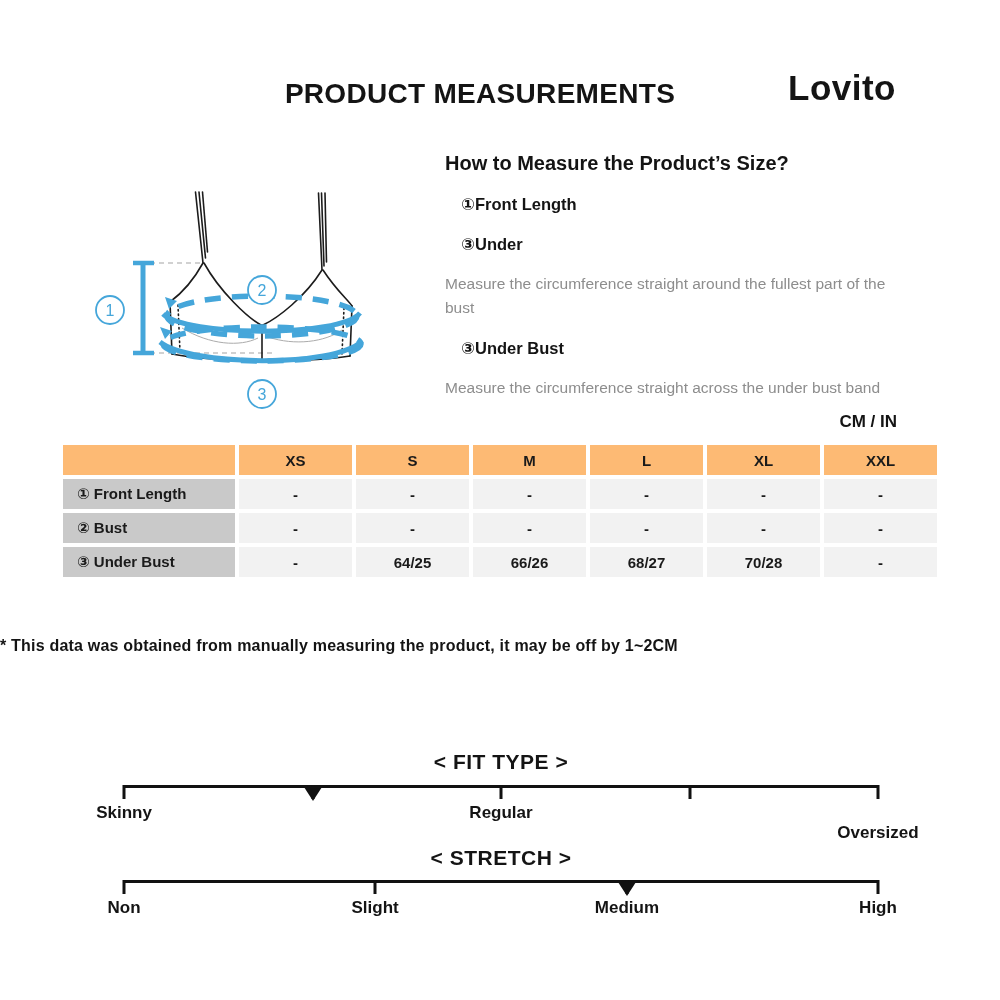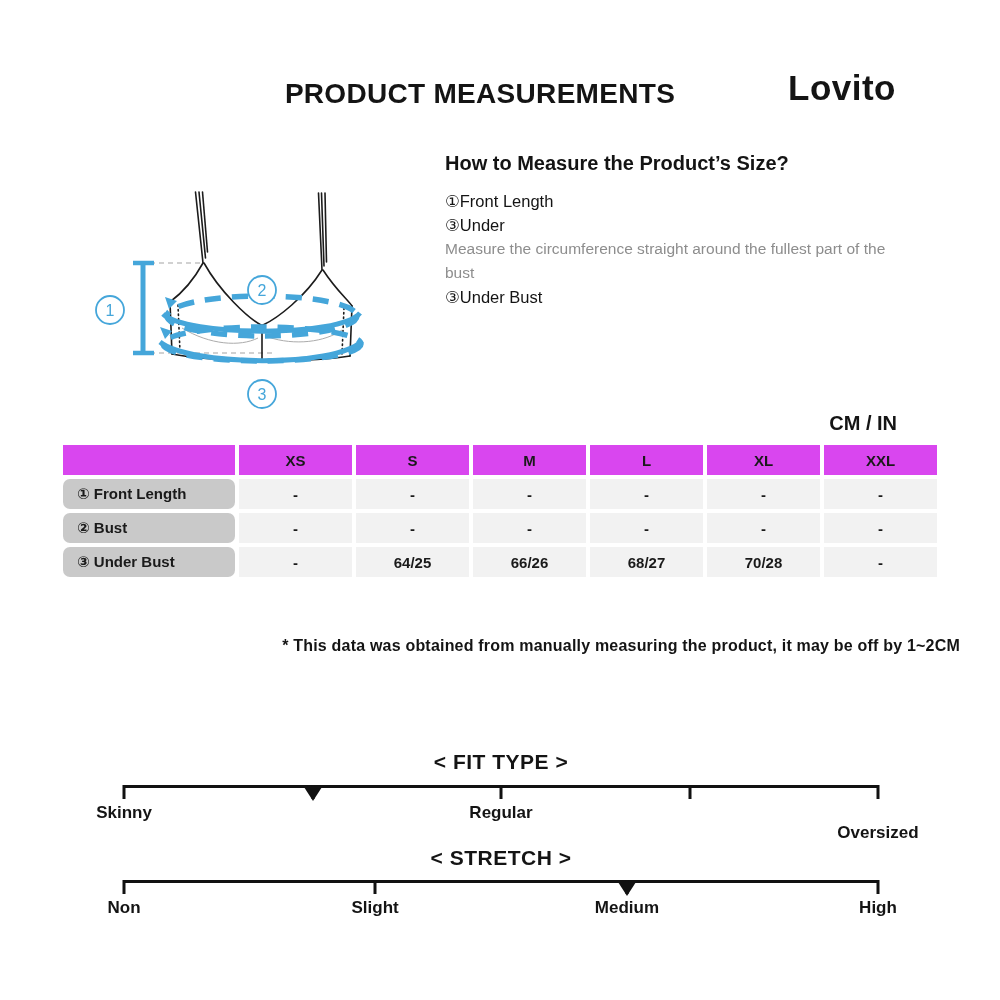--- a/index.html
+++ b/index.html
@@ -7,38 +7,38 @@
         font-family:"Liberation Sans","DejaVu Sans",sans-serif;color:#141414;}
 
   
   .page-title{position:absolute;top:78px;left:0;right:0;text-align:center;
               font-size:28px;font-weight:800;letter-spacing:.3px;margin:0;}
   .brand-logo{position:absolute;top:68px;right:64px;font-size:35px;font-weight:800;letter-spacing:.5px;}
 
   
   .howto{position:absolute;left:445px;top:146px;width:470px;}
   .howto-title{font-size:20px;font-weight:800;margin:4px 0 13px 0;line-height:26px;}
-  .howto-label{font-size:16.5px;font-weight:normal;line-height:24px;margin:0;}
+  .howto-label{font-size:16.5px;font-weight:bold;line-height:24px;margin:16px;}
   .howto-desc{font-size:15.5px;color:#8d8d8d;line-height:24px;margin:0;max-width:466px;}
 
   
-  .units{position:absolute;top:412px;right:63px;font-size:20px;font-weight:800;}
+  .units{position:absolute;top:412px;right:63px;font-size:17px;font-weight:800;}
 
   
   table.size-table{position:absolute;left:59px;top:441px;width:882px;
                    border-collapse:separate;border-spacing:4px;table-layout:fixed;}
   table.size-table th,table.size-table td{height:30px;padding:0;text-align:center;
                    font-size:15px;font-weight:bold;color:#1a1a1a;}
-  table.size-table th{background:#d946ef;}
+  table.size-table th{background:#fdba74;}
   table.size-table td{background:#f2f2f2;}
-  table.size-table td.row-label{background:#c9c9c9;text-align:left;padding-left:14px;border-radius:7px;}
+  table.size-table td.row-label{background:#c9c9c9;text-align:left;padding-left:14px;}
   col.label-col{width:172px;}
 
   
-  .footnote{position:absolute;top:637px;left:0;right:0;text-align:right;
+  .footnote{position:absolute;top:637px;left:0;right:0;text-align:left;
             font-size:16px;font-weight:800;letter-spacing:.2px;}
 
   
   .scale{position:absolute;left:124px;width:754px;}
   .scale-title{position:absolute;left:50%;transform:translateX(-50%);top:0;
                font-size:21px;font-weight:800;white-space:nowrap;letter-spacing:.5px;}
   .scale-track{position:absolute;left:0;right:0;height:16px;}
   .scale-line{position:absolute;left:0;right:0;top:0;height:3px;background:#111;}
   .scale-tick{position:absolute;top:0;width:3px;height:14px;background:#111;transform:translateX(-50%);}
   .scale-marker{position:absolute;top:2px;width:0;height:0;transform:translateX(-50%);
@@ -117,20 +117,21 @@
       <text x="262" y="399.5" text-anchor="middle" font-size="16" fill="#45A6DA">3</text>
     </g>
   </svg>
 
   <div class="howto">
     <h2 class="howto-title">How to Measure the Product’s Size?</h2>
     <p class="howto-label">①Front Length</p>
     <p class="howto-label">③Under</p>
     <p class="howto-desc">Measure the circumference straight around the fullest part of the bust</p>
     <p class="howto-label">③Under Bust</p>
+    <p class="howto-desc">Measure the circumference straight across the under bust band</p>
   </div>
 
   <div class="units">CM / IN</div>
 
   <table class="size-table">
     <colgroup>
         <col class="label-col">
         <col>
         <col>
         <col>

